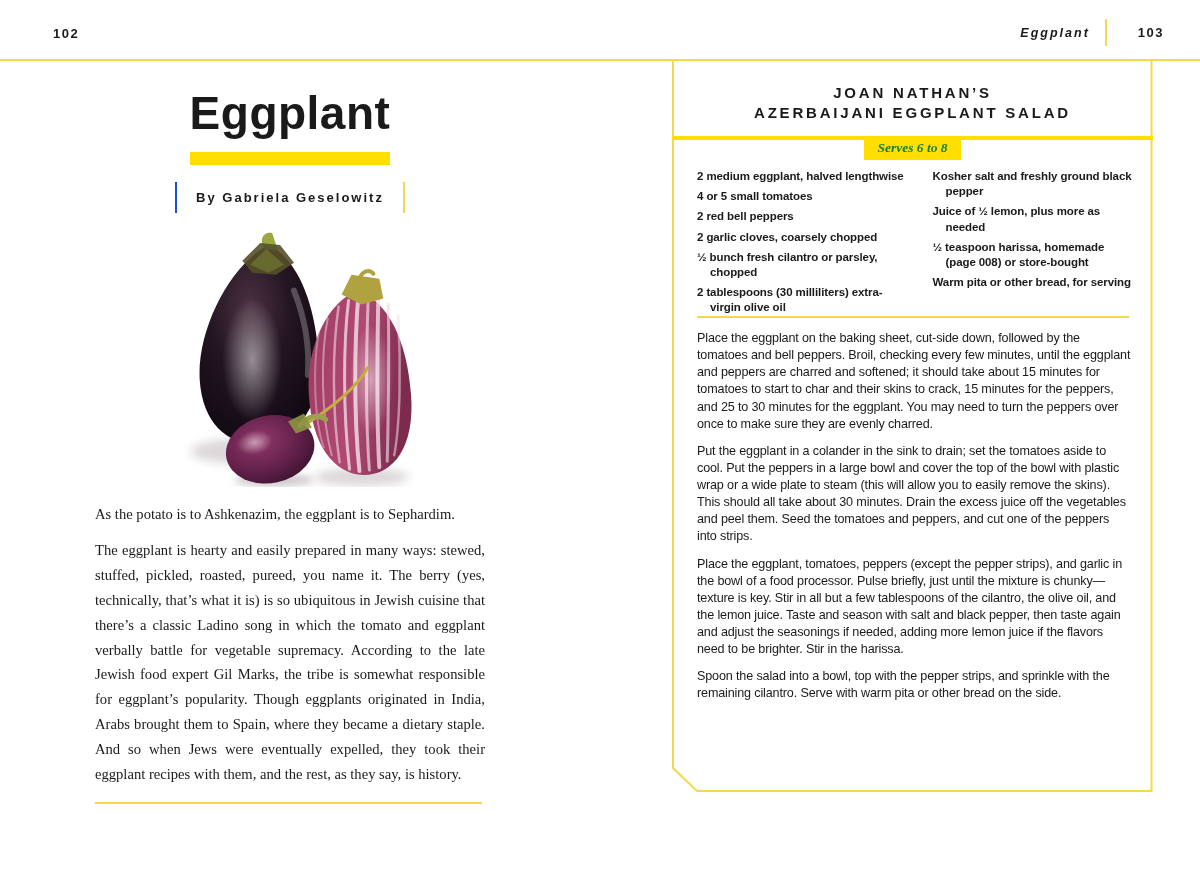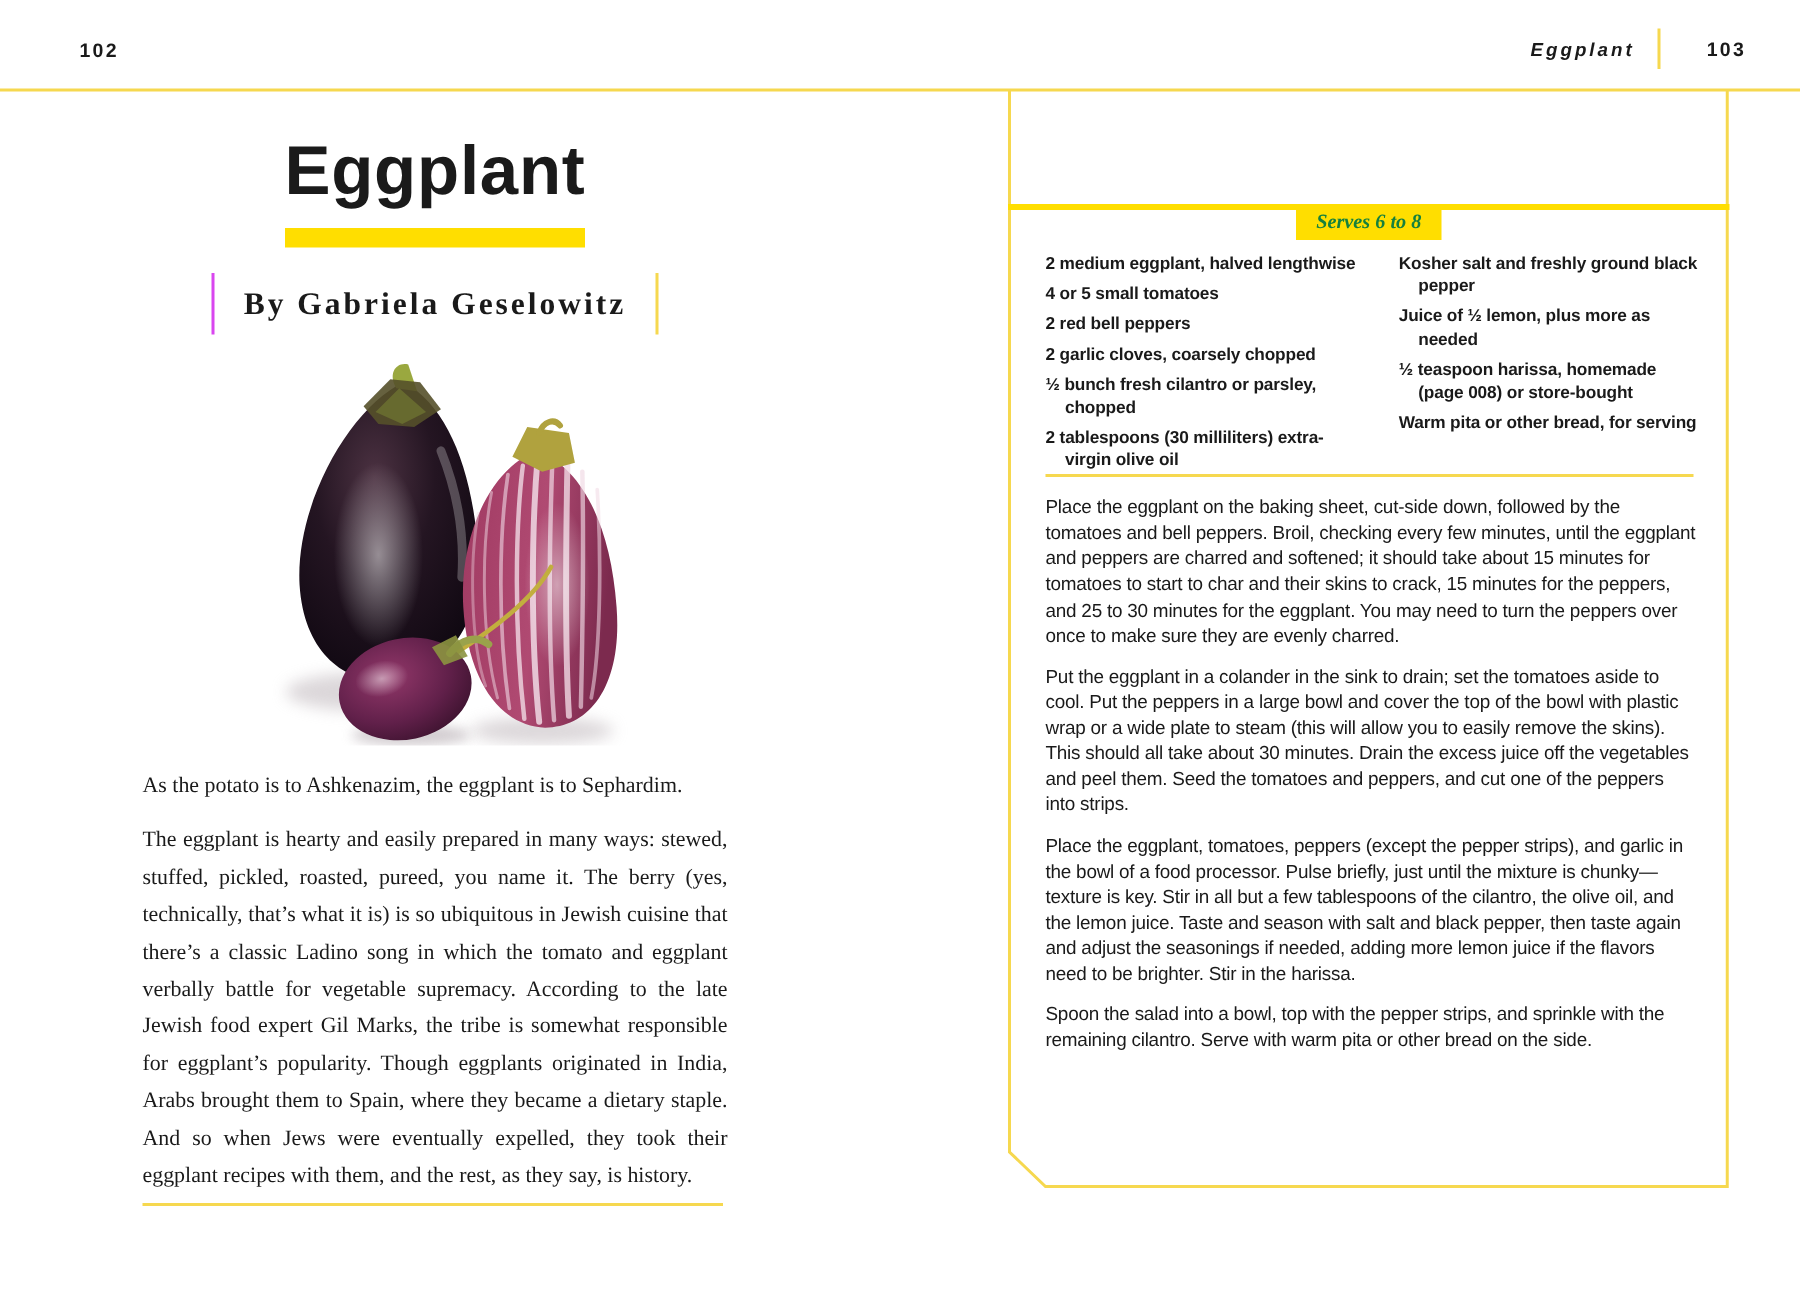--- a/index.html
+++ b/index.html
@@ -15,23 +15,23 @@
   .rh-text{font-style:italic;font-weight:bold;font-size:12.5px;letter-spacing:2px;}
   .rh-bar{width:2px;height:27px;background:#f6d84f;}
   .top-rule{position:absolute;top:59px;left:0;width:1200px;height:2px;background:#f6d84f;}
 
   
   .left-col{position:absolute;left:95px;top:88px;width:390px;}
   .chapter-title{margin:0;text-align:center;font-size:46px;font-weight:bold;letter-spacing:0.5px;line-height:1.1;}
   .title-bar{width:200px;height:13px;background:#ffde00;margin:13px auto 0;}
   .byline-wrap{text-align:center;margin-top:17px;}
   .byline{
-    display:inline-block;font-family:Liberation Serif, serif;font-weight:bold;
-    font-size:21px;letter-spacing:2px;padding:8px 19px;
-    border-left:2px solid #d946ef;border-right:2px solid #f6d84f;
+    display:inline-block;font-family:Liberation Sans, sans-serif;font-weight:bold;
+    font-size:13px;letter-spacing:2px;padding:8px 19px;
+    border-left:2px solid #1d4ed8;border-right:2px solid #f6d84f;
   }
   .photo{width:272px;height:256px;margin:18px auto 0;}
   .intro{font-family:"Liberation Serif",serif;font-size:14.6px;line-height:1.7;margin:15px 0 0;}
   .body-text{font-family:"Liberation Serif",serif;font-size:14.6px;line-height:1.7;margin:12px 0 0;text-align:justify;}
   .left-bottom-rule{position:absolute;left:95px;top:802px;width:387px;height:2px;background:#f6d84f;}
 
   
   .recipe{position:absolute;left:672px;top:60px;width:481px;height:732px;}
   .recipe-border{position:absolute;left:0;top:0;width:481px;height:732px;pointer-events:none;}
   .r-title{margin:23px 12px 0;text-align:center;font-size:15px;font-weight:bold;letter-spacing:2.8px;line-height:1.35;}
@@ -140,20 +140,24 @@
     <p class="intro">As the potato is to Ashkenazim, the eggplant is to Sephardim.</p>
     <p class="body-text">The eggplant is hearty and easily prepared in many ways: stewed, stuffed, pickled, roasted, pureed, you name it. The berry (yes, technically, that’s what it is) is so ubiquitous in Jewish cuisine that there’s a classic Ladino song in which the tomato and eggplant verbally battle for vegetable supremacy. According to the late Jewish food expert Gil Marks, the tribe is somewhat responsible for eggplant’s popularity. Though eggplants originated in India, Arabs brought them to Spain, where they became a dietary staple. And so when Jews were eventually expelled, they took their eggplant recipes with them, and the rest, as they say, is history.</p>
   </section>
   <div class="left-bottom-rule"></div>
 
   <section class="recipe">
     <svg class="recipe-border" viewBox="0 0 481 732" xmlns="http://www.w3.org/2000/svg" preserveAspectRatio="none">
       <path d="M1,0 L1,708 L25,731 L479.5,731 L479.5,0" fill="none" stroke="#f6d84f" stroke-width="2"></path>
     </svg>
 
+    <h2 class="r-title">
+      <div>JOAN NATHAN’S</div>
+      <div>AZERBAIJANI EGGPLANT SALAD</div>
+    </h2>
 
     <div class="thick-rule"></div>
     <div class="badge-wrap">
       <span class="serves-badge">Serves 6 to 8</span>
     </div>
 
     <div class="ingredients">
       <ul class="ing-col">
           <li class="ing">2 medium eggplant, halved lengthwise</li>
           <li class="ing">4 or 5 small tomatoes</li>

